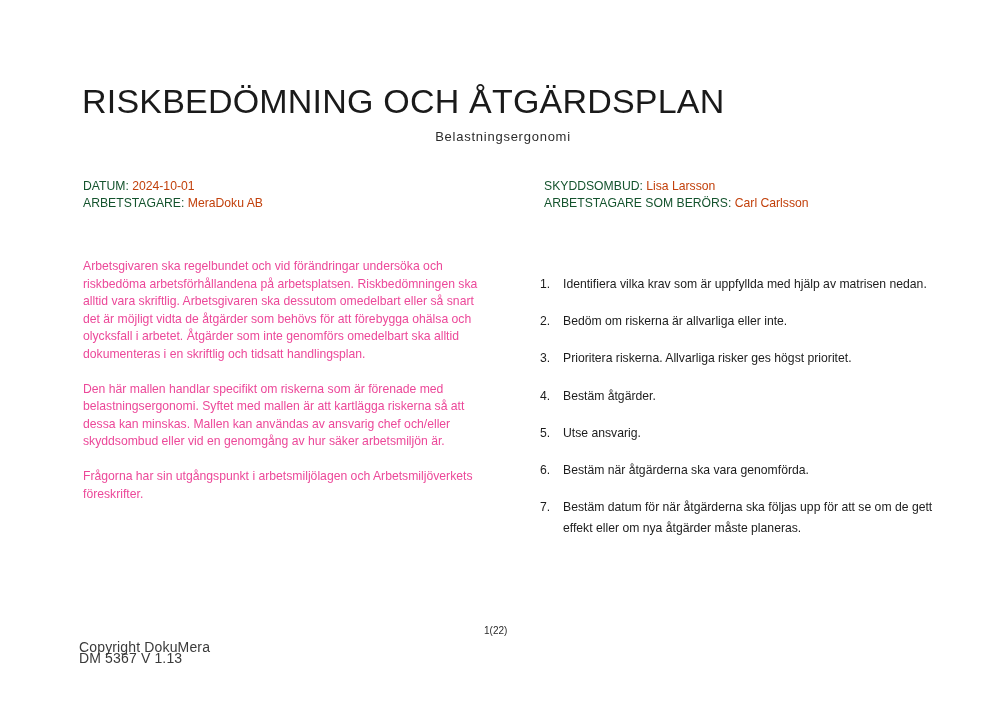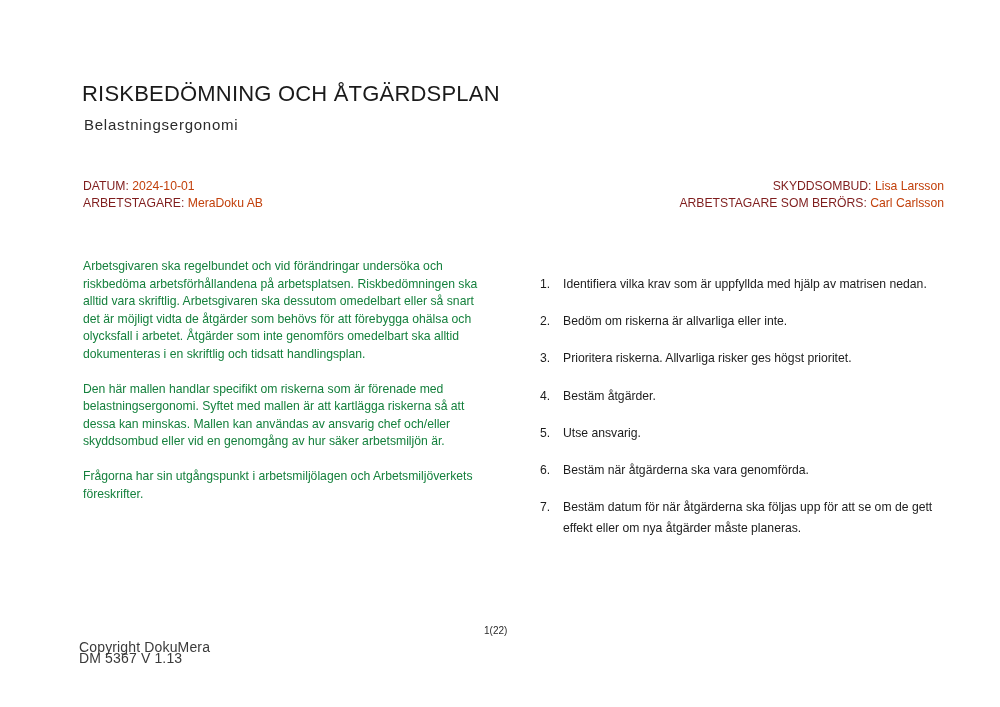--- a/index.html
+++ b/index.html
@@ -25,60 +25,61 @@
   }
 
   
   .doc-header {
     position: absolute;
     left: 82px;
     top: 82px;
     width: 840px;
   }
   .doc-title {
-    font-size: 22px;
+    font-size: 34px;
     font-weight: 300;
     letter-spacing: 0.2px;
     color: #1a1a1a;
     line-height: 1.12;
     margin: 0;
     white-space: nowrap;
   }
   .doc-subtitle {
-    font-size: 15px;
+    font-size: 13px;
     font-weight: 400;
     letter-spacing: 0.75px;
     color: #2b2b2b;
     margin: 9px 0 0 2px;
+    text-align: center;
   }
 
   
   .meta {
     position: absolute;
     top: 178px;
     font-size: 12.2px;
     line-height: 16.6px;
     color: #1c1c1c;
   }
   .meta-left  { left: 83px;  width: 420px; }
-  .meta-right { left: 544px; width: 400px; text-align: right; }
+  .meta-right { left: 544px; width: 400px; }
 
   .meta-row { white-space: nowrap; }
-  .meta-label { color: #7f1d1d; }
+  .meta-label { color: #14532d; }
   .meta-value { color: #c2410c; }
 
   
   .col-left {
     position: absolute;
     left: 83px;
     top: 258px;
     width: 400px;
     font-size: 12.2px;
     line-height: 17.6px;
-    color: #15803d;
+    color: #ec4899;
   }
   .para { margin: 0 0 17px 0; }
   .para:last-child { margin-bottom: 8px; }
 
   .col-right {
     position: absolute;
     left: 534px;
     top: 258px;
     width: 400px;
     font-size: 12.2px;

